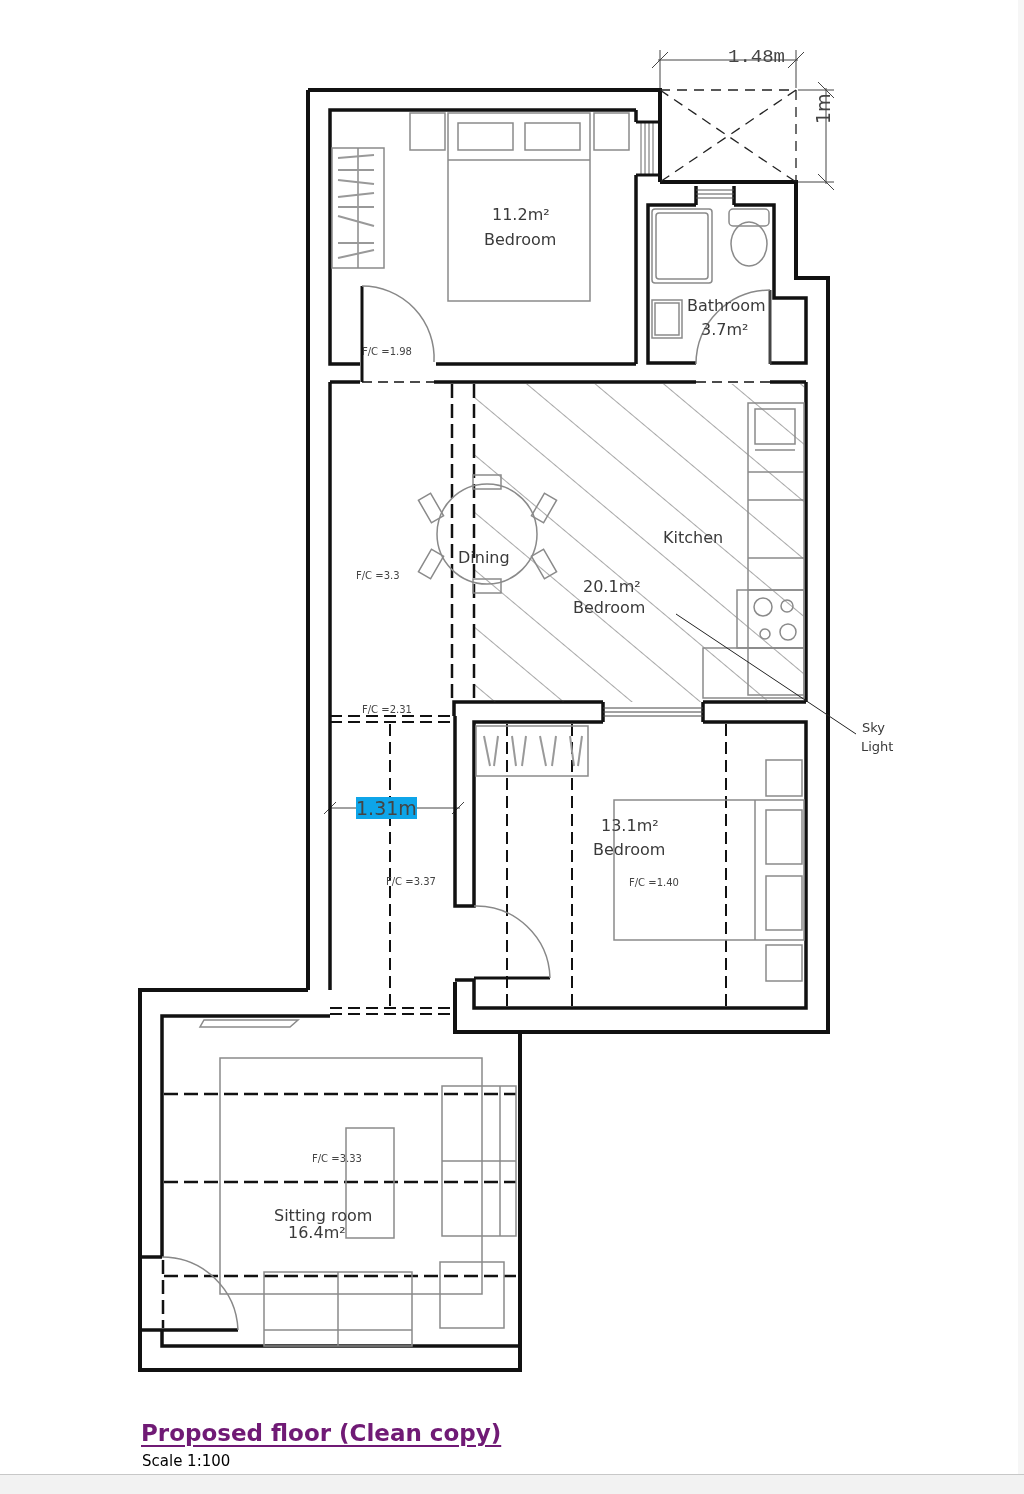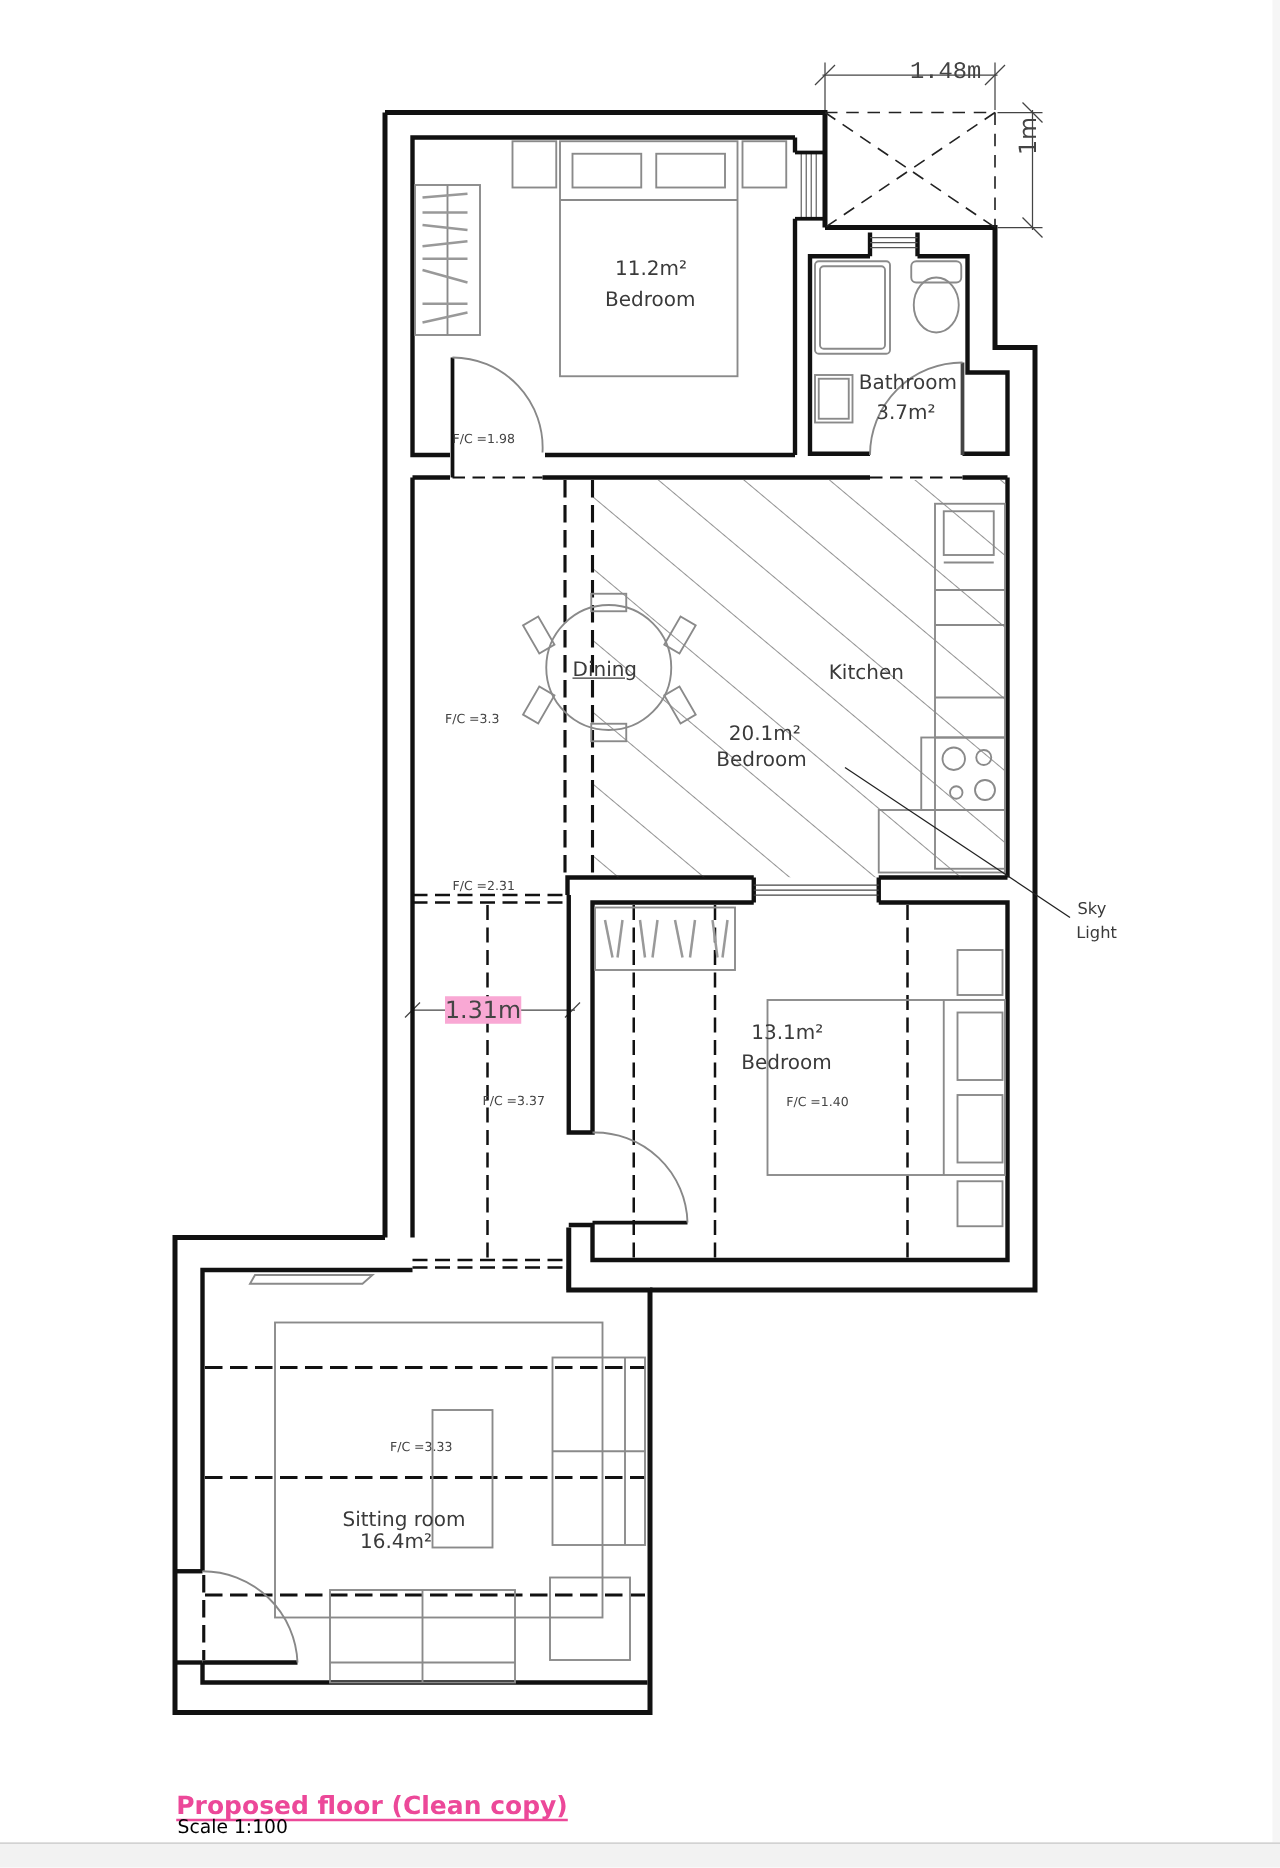--- a/index.html
+++ b/index.html
@@ -3,23 +3,23 @@
 <meta charset="utf-8">
 <style>
   html, body { margin: 0; padding: 0; background: #ffffff; }
   body { width: 1024px; height: 1494px; position: relative; overflow: hidden;
          font-family: "DejaVu Sans", sans-serif; }
   #plan { position: absolute; left: 0; top: 0; }
   .lbl { position: absolute; color: #3a3a3a; white-space: nowrap; font-family: "DejaVu Sans", sans-serif; }
   .room-area, .room-name { font-size: 16px; text-align: right; }
   .fc { font-size: 10px; color: #444; }
   .dim { font-size: 19px; color: #444; }
-  .title { position: absolute; left: 141px; top: 1420px; font-size: 20px; font-weight: bold;
-           color: #ec4899; text-decoration: underline; text-underline-offset: 4px;
-           font-family: "DejaVu Sans", sans-serif; margin-top: 12px; }
+  .title { position: absolute; left: 141px; top: 1420px; font-size: 23px; font-weight: bold;
+           color: #701a75; text-decoration: underline; text-underline-offset: 4px;
+           font-family: "DejaVu Sans", sans-serif; }
   .scale { position: absolute; left: 142px; top: 1452px; font-size: 15px; color: #000000;
            font-family: "DejaVu Sans", sans-serif; }
   .bottom-bar { position: absolute; left: 0; top: 1474px; width: 1024px; height: 20px;
                 background: #f2f2f2; border-top: 1px solid #c8c8c8; }
   .page-edge { position: absolute; left: 1018px; top: 0; width: 6px; height: 1474px; background: #f6f6f6; }
 </style>
 </head>
 <body>
 
 <svg id="plan" width="1024" height="1494" viewBox="0 0 1024 1494" xmlns="http://www.w3.org/2000/svg">
@@ -259,30 +259,30 @@
 <span class="lbl dim" style="left:812px;top:124px;transform:rotate(-90deg);transform-origin:left top;">1m</span>
 
 <span class="lbl room-area" style="left:492px;top:205px;">11.2m²</span>
 <span class="lbl room-name" style="left:484px;top:230px;">Bedroom</span>
 <span class="lbl fc" style="left:362px;top:346px;">F/C =1.98</span>
 
 <span class="lbl room-name" style="left:687px;top:296px;">Bathroom</span>
 <span class="lbl room-area" style="left:701px;top:304px;margin-top:16px;">3.7m²</span>
 
 <span class="lbl fc" style="left:356px;top:538px;margin-top:32px;">F/C =3.3</span>
-<span class="lbl room-name" style="left:458px;top:526px;text-decoration:underline;">Dining</span>
+<span class="lbl room-name" style="left:458px;top:548px;">Dining</span>
 <span class="lbl room-name" style="left:663px;top:528px;">Kitchen</span>
 <span class="lbl room-area" style="left:583px;top:577px;">20.1m²</span>
 <span class="lbl room-name" style="left:573px;top:598px;">Bedroom</span>
 <span class="lbl fc" style="left:362px;top:704px;">F/C =2.31</span>
 
 <span class="lbl" style="left:862px;top:720px;font-size:13px;">Sky</span>
 <span class="lbl" style="left:861px;top:739px;font-size:13px;">Light</span>
 
-<span class="lbl dim" style="left:356px;top:797px;background:#f9a8d4;text-align:right;">1.31m</span>
+<span class="lbl dim" style="left:356px;top:797px;background:#0ea5e9;text-align:right;">1.31m</span>
 <span class="lbl fc" style="left:386px;top:876px;">F/C =3.37</span>
 
 <span class="lbl room-area" style="left:601px;top:816px;">13.1m²</span>
 <span class="lbl room-name" style="left:593px;top:840px;">Bedroom</span>
 <span class="lbl fc" style="left:629px;top:877px;">F/C =1.40</span>
 
 <span class="lbl fc" style="left:312px;top:1153px;">F/C =3.33</span>
 <span class="lbl room-name" style="left:274px;top:1190px;margin-top:16px;">Sitting room</span>
 <span class="lbl room-area" style="left:288px;top:1223px;">16.4m²</span>
 

